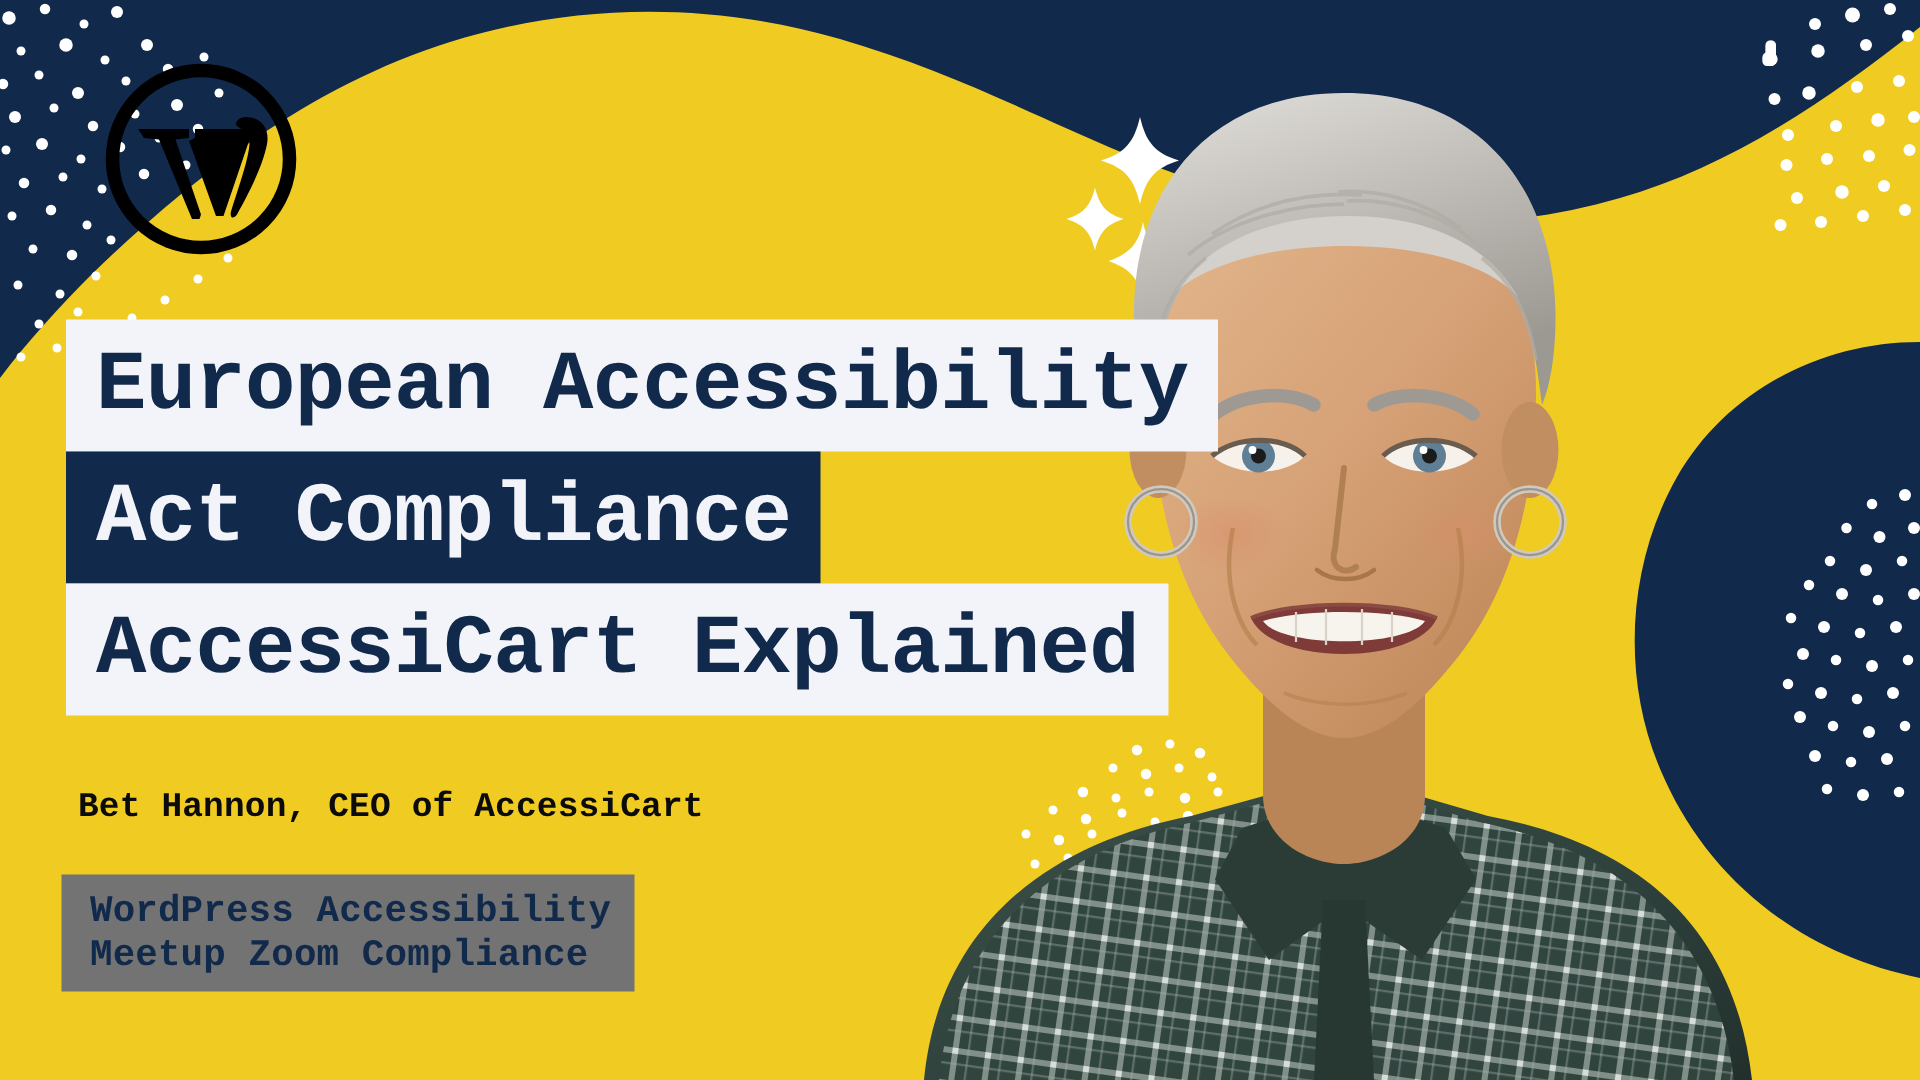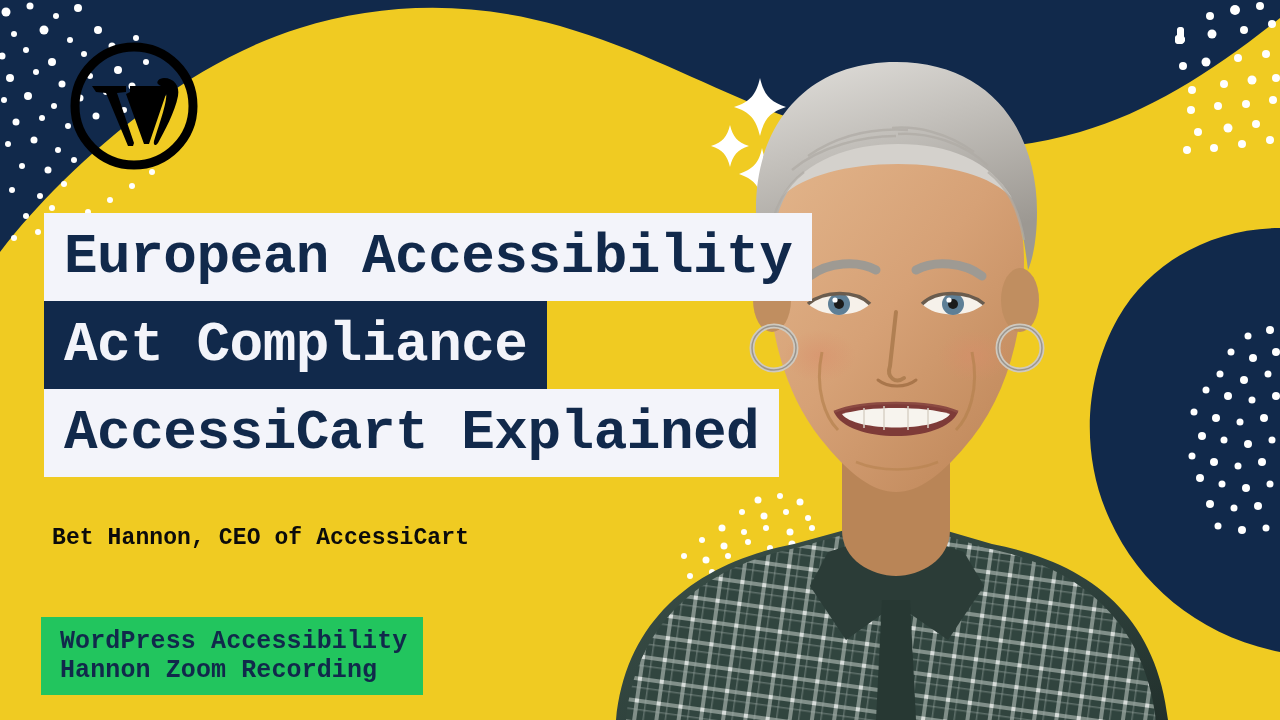--- a/index.html
+++ b/index.html
@@ -75,24 +75,24 @@
     letter-spacing: 0.1px;
     color: #0b0b0b;
     white-space: nowrap;
     margin-top: 23px;
   }
 
   
   .badge {
     position: absolute;
     left: 41px;
-    top: 617px;
+    top: 583px;
     width: 382px;
     height: 78px;
-    background: #22c55e;
+    background: #737373;
     box-sizing: border-box;
     padding: 10px 0 0 19px;
   }
   .badge-line {
     display: block;
     font-size: 25px;
     font-weight: 700;
     line-height: 29px;
     letter-spacing: 0.1px;
     color: #11294B;
@@ -474,16 +474,16 @@
   <div class="title-block">
     <span class="title-line light">European Accessibility</span>
     <span class="title-line dark">Act Compliance</span>
     <span class="title-line light">AccessiCart Explained</span>
   </div>
 
   <div class="presenter">Bet Hannon, CEO of AccessiCart</div>
 
   <div class="badge">
     <span class="badge-line">WordPress Accessibility</span>
-    <span class="badge-line">Hannon Zoom Recording</span>
+    <span class="badge-line">Meetup Zoom Compliance</span>
   </div>
 
 </div>
 
 </body></html>

